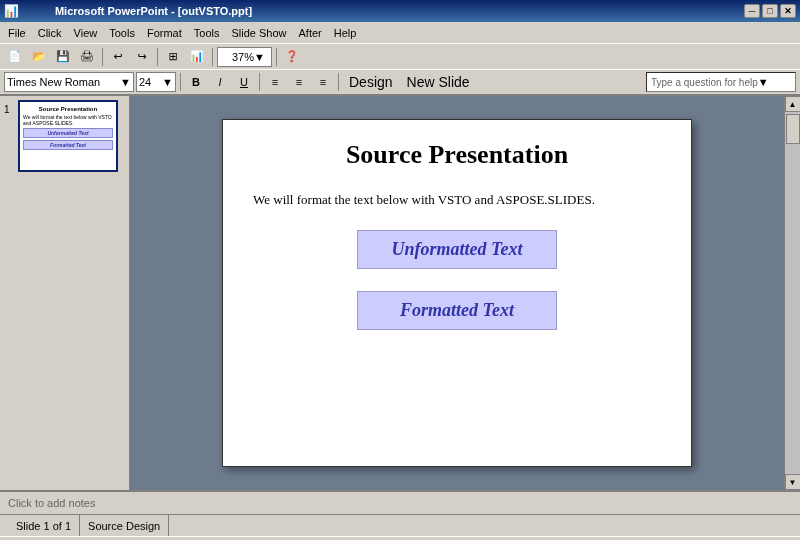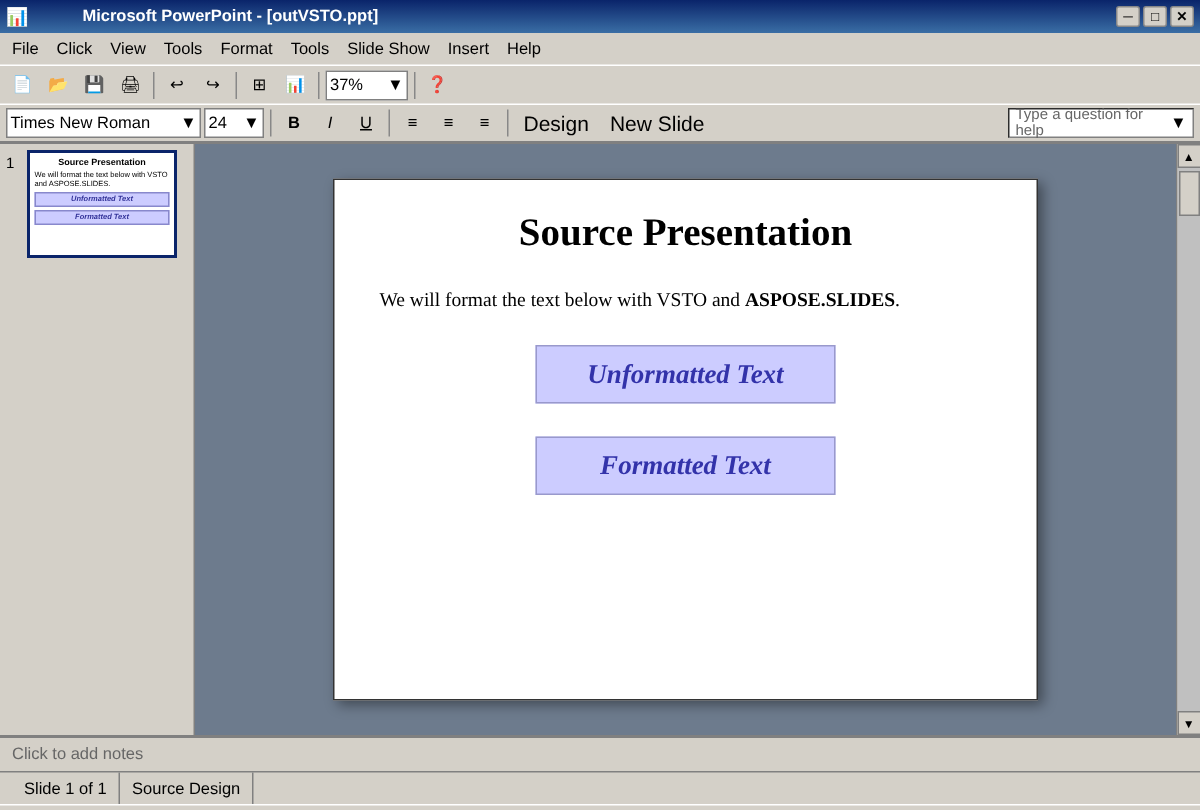--- a/index.html
+++ b/index.html
@@ -87,32 +87,32 @@
       background: white;
       font-size: 11px;
       padding: 0 2px;
       display: flex; align-items: center; justify-content: space-between;
     }
     .zoom-box {
       width: 55px; height: 20px;
       border: 1px solid #808080;
       background: white;
       font-size: 11px;
-      padding: 0 2px;
+      padding: 0 14px;
       display: flex; align-items: center; justify-content: space-between;
     }
     .tb-btn-text {
       padding: 2px 5px; height: 20px;
       background: #d4d0c8;
       border: 1px solid transparent;
       font-size: 14px; cursor: pointer;
       display: flex; align-items: center;
     }
     .question-box {
-      width: 124px; height: 20px;
+      width: 150px; height: 20px;
       border: 1px inset #808080;
       background: white;
       font-size: 11px;
       padding: 0 4px;
       display: flex; align-items: center; color: #666;
     }
 
     
     #main-area {
       display: flex;
@@ -326,21 +326,21 @@
 </div>
 
 <div id="menu-bar">
   <div class="menu-item">File</div>
   <div class="menu-item">Click</div>
   <div class="menu-item">View</div>
   <div class="menu-item">Tools</div>
   <div class="menu-item">Format</div>
   <div class="menu-item">Tools</div>
   <div class="menu-item">Slide Show</div>
-  <div class="menu-item">Insert</div>
+  <div class="menu-item">After</div>
   <div class="menu-item">Help</div>
 </div>
 
 <div id="toolbar1">
   <div class="tb-btn">📄</div>
   <div class="tb-btn">📂</div>
   <div class="tb-btn">💾</div>
   <div class="tb-btn">🖨</div>
   <div class="tb-separator"></div>
   <div class="tb-btn">↩</div>
@@ -395,21 +395,21 @@
         <div class="thumb-text-box">Unformatted Text</div>
         <div class="thumb-text-box">Formatted Text</div>
       </div>
     </div>
   </div>
 
   <div id="slide-edit-area">
     <div id="slide-canvas">
       <div class="slide-main-title">Source Presentation</div>
       <div class="slide-body-text">
-        <span>We will format the text below with VSTO and </span><span style="font-weight:bold;">ASPOSE.SLIDES</span><span>.</span><br>
+        <span>We will format the text below with VSTO and </span><span style="font-weight:normal;">ASPOSE.SLIDES</span><span>.</span><br>
       </div>
       <div class="text-boxes-row">
         <div class="text-box-unformatted">Unformatted Text</div>
         <div class="text-box-formatted">Formatted Text</div>
       </div>
     </div>
   </div>
 
   <div class="scrollbar-v">
     <div class="scroll-arrow">▲</div>

